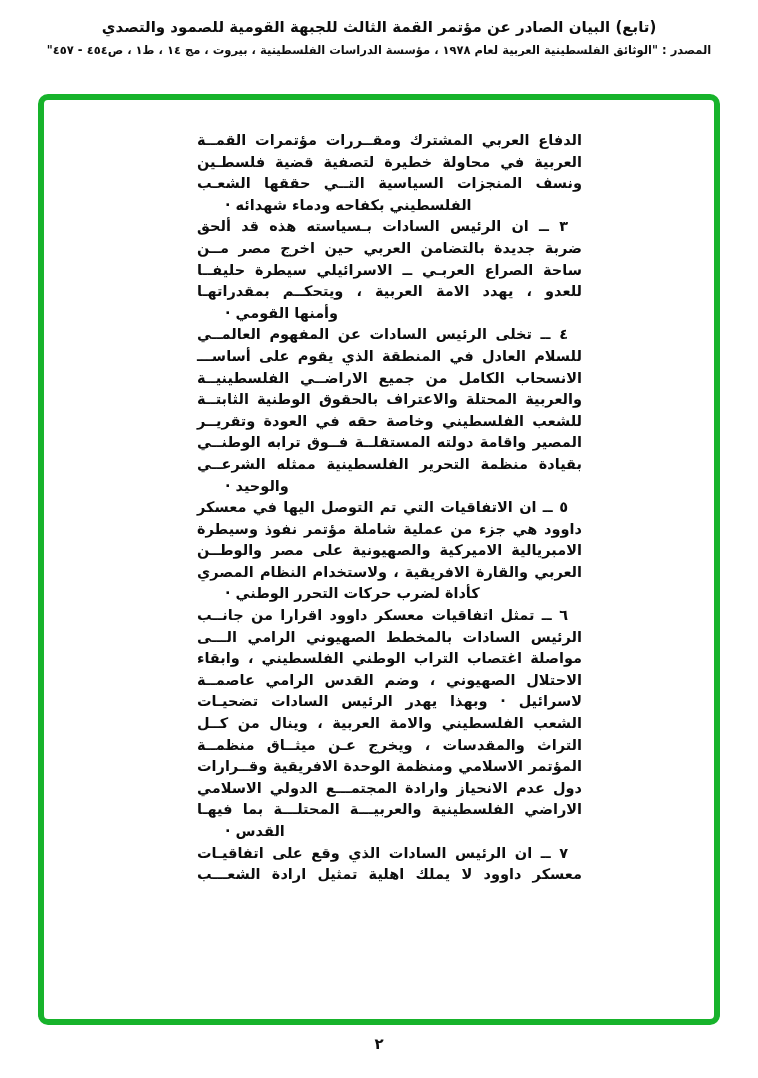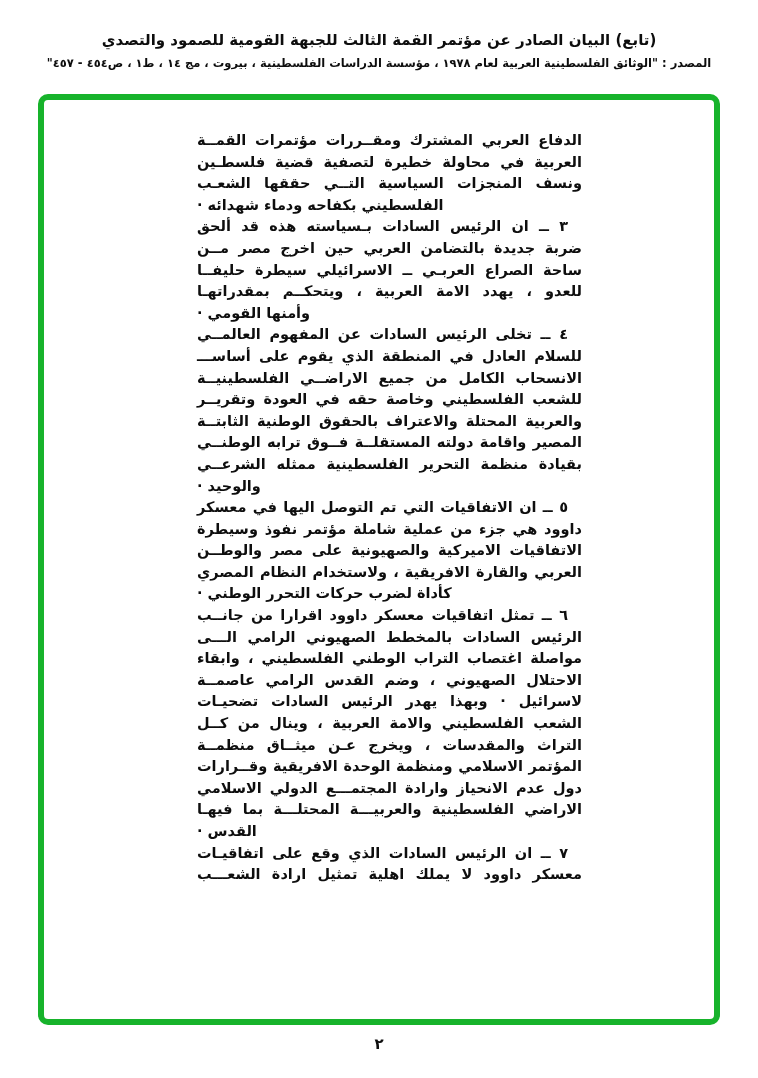--- a/index.html
+++ b/index.html
@@ -11,21 +11,21 @@
     position: relative;
     width: 758px;
     height: 1078px;
     background: #ffffff;
     overflow: hidden;
     font-family: "DejaVu Sans", sans-serif;
     color: #111111;
   }
   .header {
     position: absolute;
-    top: 31px;
+    top: 18px;
     left: 0;
     right: 0;
     text-align: center;
     direction: rtl;
   }
   .doc-title {
     font-size: 15px;
     font-weight: bold;
     letter-spacing: 0;
     color: #0d0d0d;
@@ -64,20 +64,21 @@
   .line.just {
     text-align: justify;
     text-align-last: justify;
   }
   .line.indent {
     padding-right: 14px;
   }
   .line.left {
     text-align: left;
     text-align-last: left;
+    margin-left: 28px;
   }
   .page-number {
     position: absolute;
     top: 1035px;
     left: 0;
     right: 0;
     text-align: center;
     font-size: 15px;
     font-weight: bold;
     color: #0d0d0d;
@@ -101,28 +102,28 @@
       <div class="line just">ونسف المنجزات السياسية التــي حققها الشعـب</div>
       <div class="line left">الفلسطيني بكفاحه ودماء شهدائه ·</div>
       <div class="line just indent">٣ ــ ان الرئيس السادات بـسياسته هذه قد ألحق</div>
       <div class="line just">ضربة جديدة بالتضامن العربي حين اخرج مصر مــن</div>
       <div class="line just">ساحة الصراع العربـي ــ الاسرائيلي سيطرة حليفــا</div>
       <div class="line just">للعدو ، يهدد الامة العربية ، ويتحكــم بمقدراتهـا</div>
       <div class="line left">وأمنها القومي ·</div>
       <div class="line just indent">٤ ــ تخلى الرئيس السادات عن المفهوم العالمــي</div>
       <div class="line just">للسلام العادل في المنطقة الذي يقوم على أساســـ</div>
       <div class="line just">الانسحاب الكامل من جميع الاراضــي الفلسطينيــة</div>
+      <div class="line just">والعربية المحتلة والاعتراف بالحقوق الوطنية الثابتــة</div>
       <div class="line just">للشعب الفلسطيني وخاصة حقه في العودة وتقريــر</div>
-      <div class="line just">والعربية المحتلة والاعتراف بالحقوق الوطنية الثابتــة</div>
       <div class="line just">المصير واقامة دولته المستقلــة فــوق ترابه الوطنــي</div>
       <div class="line just">بقيادة منظمة التحرير الفلسطينية ممثله الشرعــي</div>
       <div class="line left">والوحيد ·</div>
       <div class="line just indent">٥ ــ ان الاتفاقيات التي تم التوصل اليها في معسكر</div>
       <div class="line just">داوود هي جزء من عملية شاملة مؤتمر نفوذ وسيطرة</div>
-      <div class="line just">الاتفاقيات الاميركية والصهيونية على مصر والوطــن</div>
+      <div class="line just">الامبريالية الاميركية والصهيونية على مصر والوطــن</div>
       <div class="line just">العربي والقارة الافريقية ، ولاستخدام النظام المصري</div>
       <div class="line left">كأداة لضرب حركات التحرر الوطني ·</div>
       <div class="line just indent">٦ ــ تمثل اتفاقيات معسكر داوود اقرارا من جانــب</div>
       <div class="line just">الرئيس السادات بالمخطط الصهيوني الرامي الـــى</div>
       <div class="line just">مواصلة اغتصاب التراب الوطني الفلسطيني ، وابقاء</div>
       <div class="line just">الاحتلال الصهيوني ، وضم القدس الرامي عاصمــة</div>
       <div class="line just">لاسرائيل · وبهذا يهدر الرئيس السادات تضحيـات</div>
       <div class="line just">الشعب الفلسطيني والامة العربية ، وينال من كــل</div>
       <div class="line just">التراث والمقدسات ، ويخرج عـن ميثــاق منظمــة</div>
       <div class="line just">المؤتمر الاسلامي ومنظمة الوحدة الافريقية وقــرارات</div>

